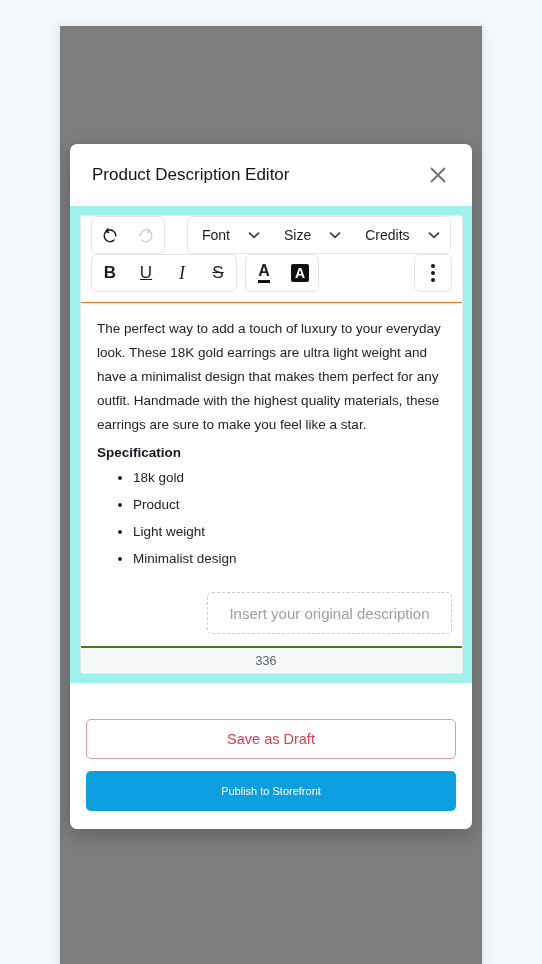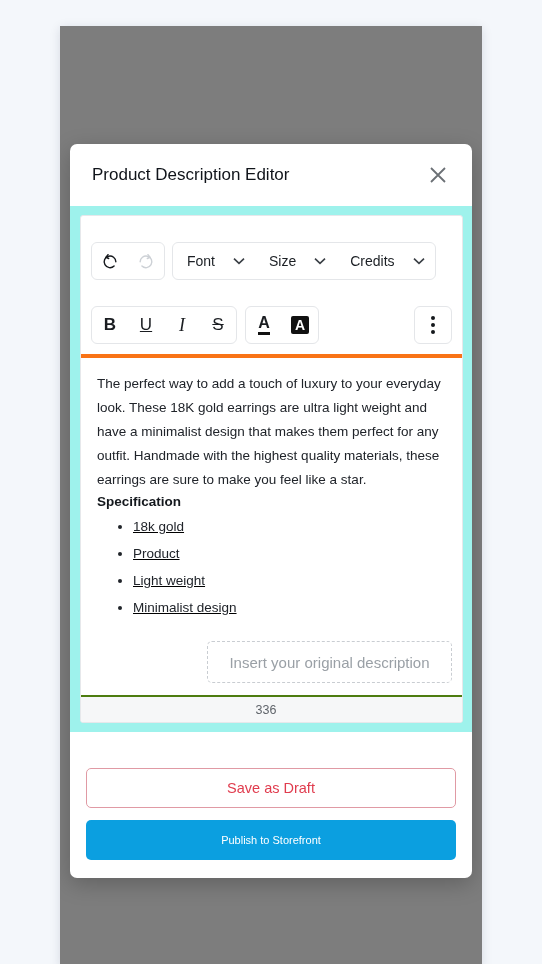--- a/index.html
+++ b/index.html
@@ -87,21 +87,21 @@
     padding: 9px 9px 9px 10px;
   }
   #editor-shell {
     background: #ffffff;
     border: 1px solid #e6e8eb;
     border-radius: 3px;
     overflow: hidden;
   }
 
   
-  .tb-row { display:flex; align-items:center; padding: 26px 10px 0 10px; gap: 7px; }
+  .tb-row { display:flex; align-items:center; padding: 0 10px 0 10px; gap: 22px; }
   .tb-row.second { padding-bottom: 10px; justify-content: space-between; }
   .tb-group {
     border: 1px solid #e4e6e9; border-radius: 6px;
     background:#fff; display:flex; align-items:center;
     height: 38px;
   }
   .tb-btn {
     min-width: 36px; height: 100%;
     display:flex; align-items:center; justify-content:center;
     cursor:pointer; font-size: 17px; color:#1a1d21;
@@ -118,31 +118,31 @@
   .fmt-i  { font-style: italic; font-family:"Liberation Serif", serif; font-size: 18px; }
   .fmt-s  { text-decoration: line-through; font-size: 17px; }
   .fmt-color { font-weight:700; font-size: 16px; border-bottom: 3px solid #111; line-height: 1.05; }
   .fmt-bg { font-weight:700; font-size: 14px; background:#111; color:#fff; padding: 1px 4px; border-radius:2px; }
   .kebab { display:flex; flex-direction:column; gap:3px; align-items:center; }
   .kebab i { width:4px; height:4px; border-radius:50%; background:#15181c; display:block; }
 
   
   #editor-body {
     padding: 14px 16px 6px 16px;
-    border-top: 4px solid #f97316;
+    border-top: 1px solid #f97316;
     background:#fff;
   }
   #desc-paragraph {
     font-size: 13.5px; line-height: 1.78; color:#20242a;
   }
   #spec-heading {
     font-size: 13.5px; font-weight: 700; color:#14181d;
-    margin-top: 2px;
-  }
-  #spec-list { margin: 10px 0 0 36px; text-decoration: underline; }
+    margin-top: 8px;
+  }
+  #spec-list { margin: 10px 0 0 36px; }
   #spec-list li { font-size: 13.5px; color:#20242a; margin-bottom: 12px; }
 
   #insert-row { display:flex; justify-content:flex-end; padding: 8px 10px 12px 10px; }
   #insert-placeholder {
     width: 245px; height: 42px;
     border: 1px dashed #c9cdd2; border-radius: 5px;
     display:flex; align-items:center; justify-content:center;
     font-size: 15px; color:#9aa0a6; cursor: text;
     background:#fff;
     text-align:center;

